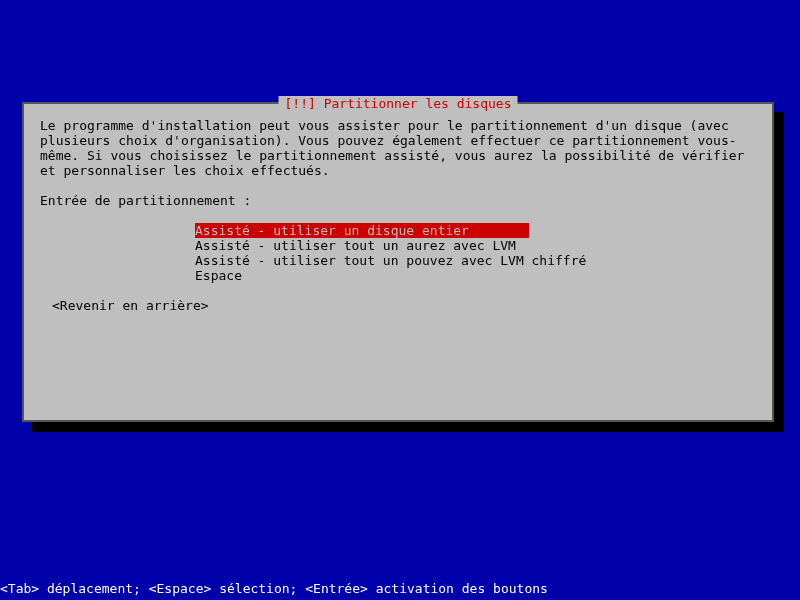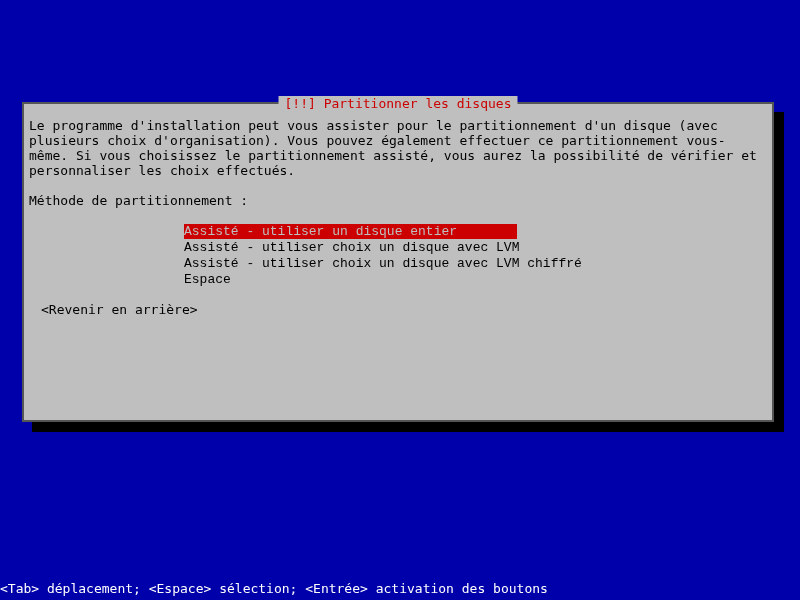--- a/index.html
+++ b/index.html
@@ -34,40 +34,39 @@
       top: -8px;
       left: 50%;
       transform: translateX(-50%);
       background: #bfbfbf;
       padding: 0 6px;
       color: #cc0000;
       white-space: pre;
       text-align: right;
     }
     .dialog-content {
-      padding: 14px 8px 0 5px;
+      padding: 14px 8px 0 16px;
       color: #000000;
       line-height: 15px;
     }
     .para {
       white-space: pre-wrap;
       margin-bottom: 15px;
     }
     .prompt {
       white-space: pre-wrap;
       margin-bottom: 15px;
     }
     .menu {
       margin-left: 155px;
       margin-bottom: 15px;
     }
     .menu-item {
       white-space: pre;
       line-height: 15px;
-      font-family: Liberation Mono, monospace;
     }
     .menu-item.selected {
       background: #cc0000;
       color: #bfbfbf;
       display: inline-block;
       padding-right: 60px;
     }
     .back-button {
       white-space: pre;
       margin-left: 12px;
@@ -84,24 +83,24 @@
   </style>
 </head>
 <body>
 
 <div class="dialog-shadow"></div>
 
 <div class="dialog">
   <div class="dialog-title">[!!] Partitionner les disques</div>
   <div class="dialog-content">
     <div class="para">Le programme d'installation peut vous assister pour le partitionnement d'un disque (avec plusieurs choix d'organisation). Vous pouvez également effectuer ce partitionnement vous-même. Si vous choisissez le partitionnement assisté, vous aurez la possibilité de vérifier et personnaliser les choix effectués.</div>
-    <div class="prompt">Méthode de partitionnement :</div>
+    <div class="prompt">Entrée de partitionnement :</div>
     <div class="menu">
       <div><span class="menu-item selected">Assisté - utiliser un disque entier</span></div>
-      <div><span class="menu-item">Assisté - utiliser choix un disque avec LVM</span></div>
-      <div><span class="menu-item">Assisté - utiliser choix un disque avec LVM chiffré</span></div>
+      <div><span class="menu-item">Assisté - utiliser tout un aurez avec LVM</span></div>
+      <div><span class="menu-item">Assisté - utiliser tout un pouvez avec LVM chiffré</span></div>
       <div><span class="menu-item">Espace</span></div>
     </div>
     <div class="back-button">&lt;Revenir en arrière&gt;</div>
   </div>
 </div>
 
 <div class="footer">&lt;Tab&gt; déplacement; &lt;Espace&gt; sélection; &lt;Entrée&gt; activation des boutons</div>
 
 </body></html>

